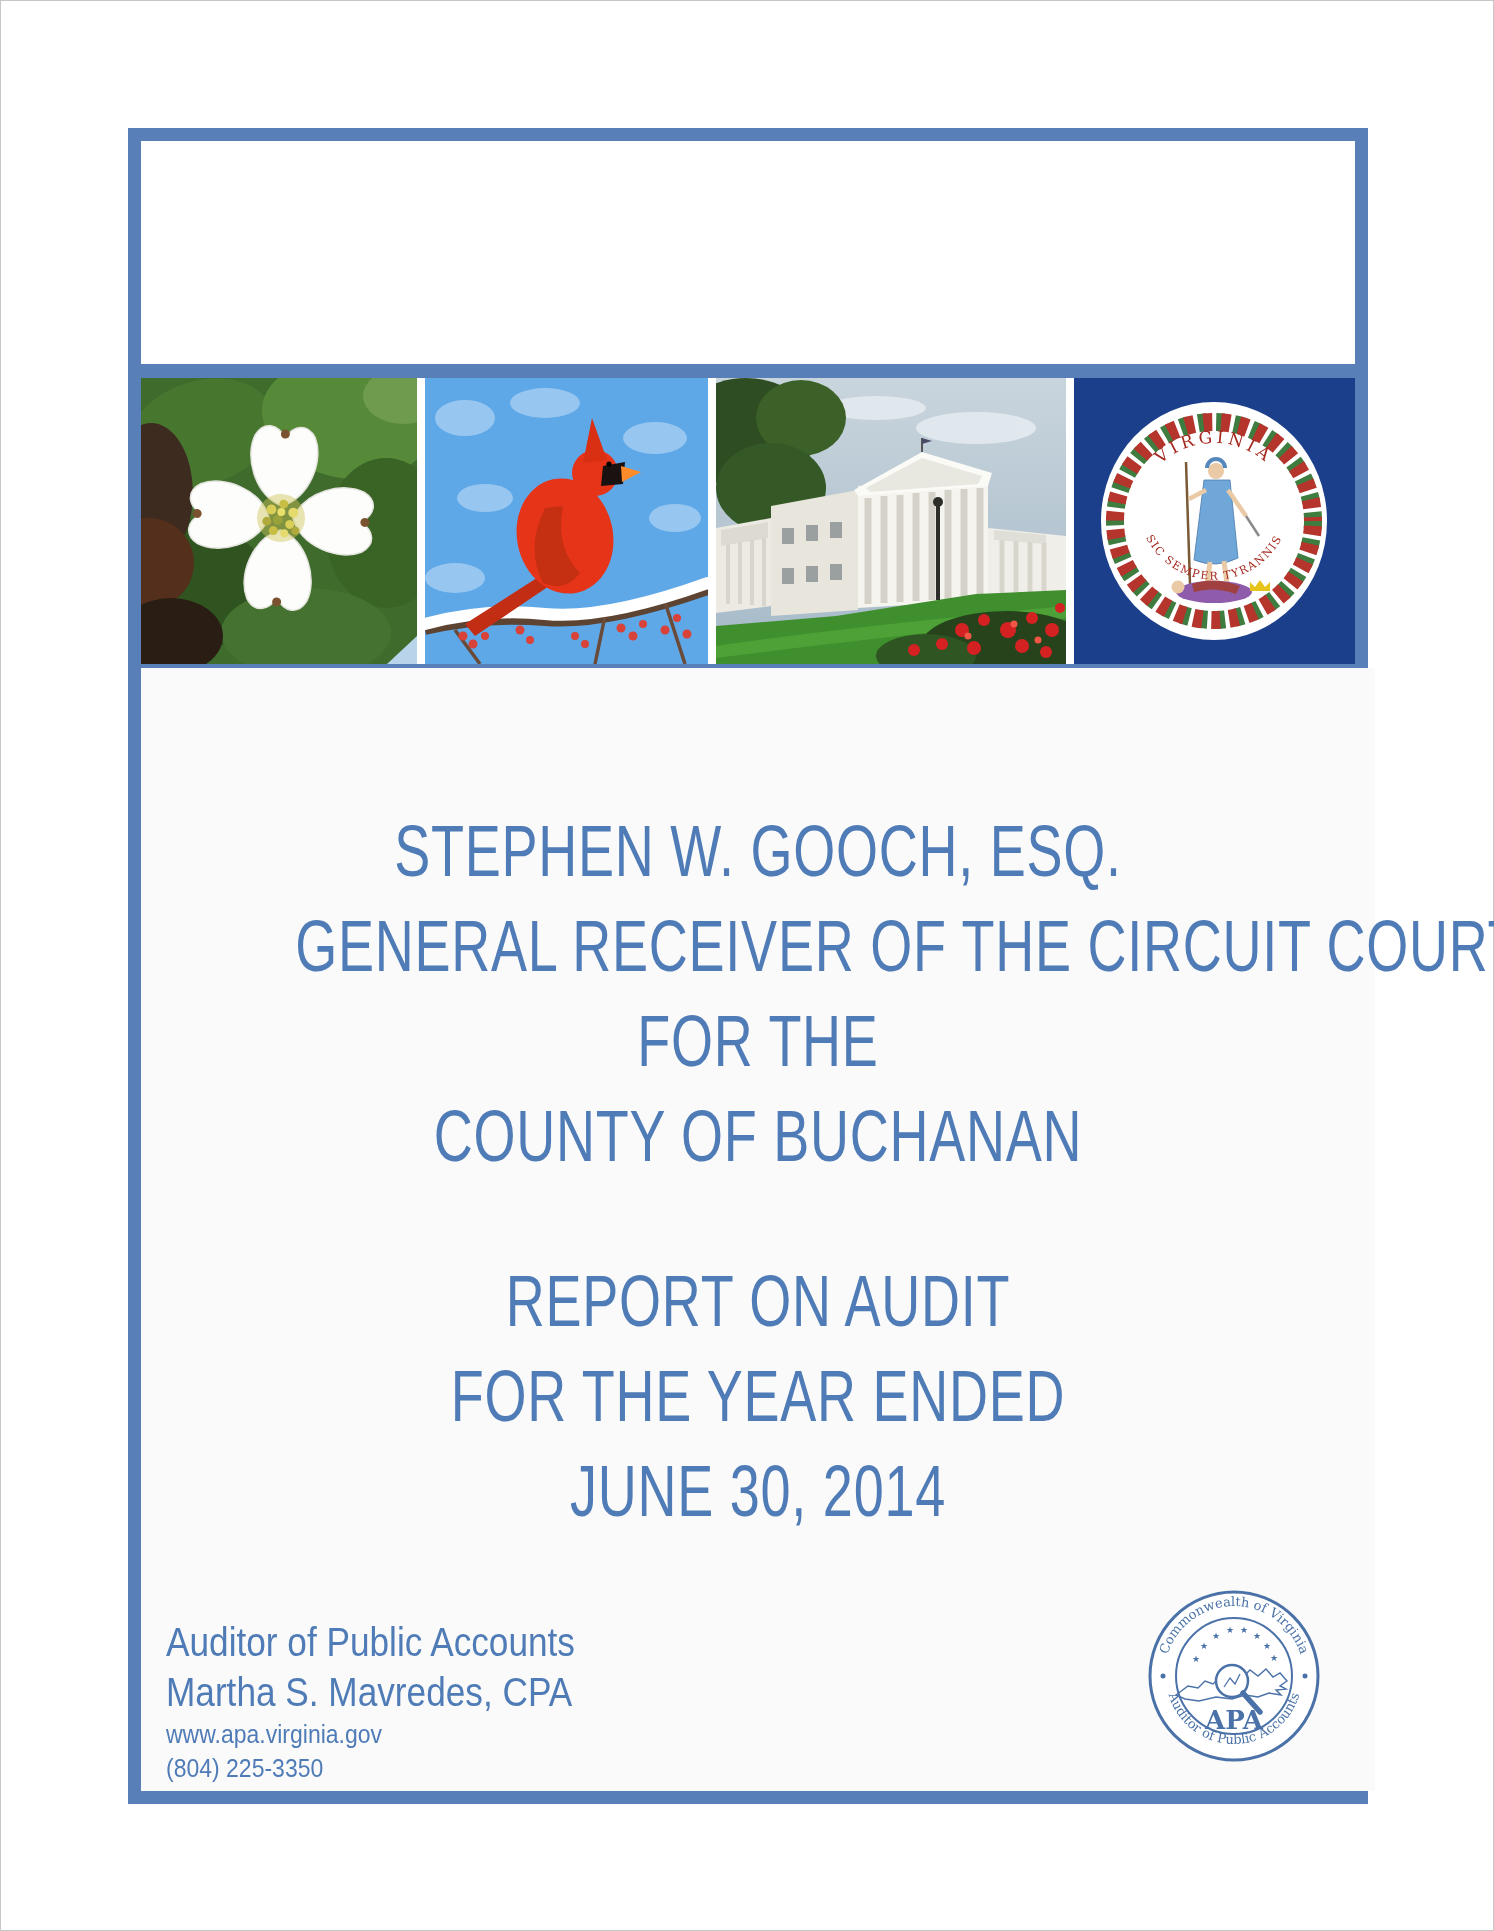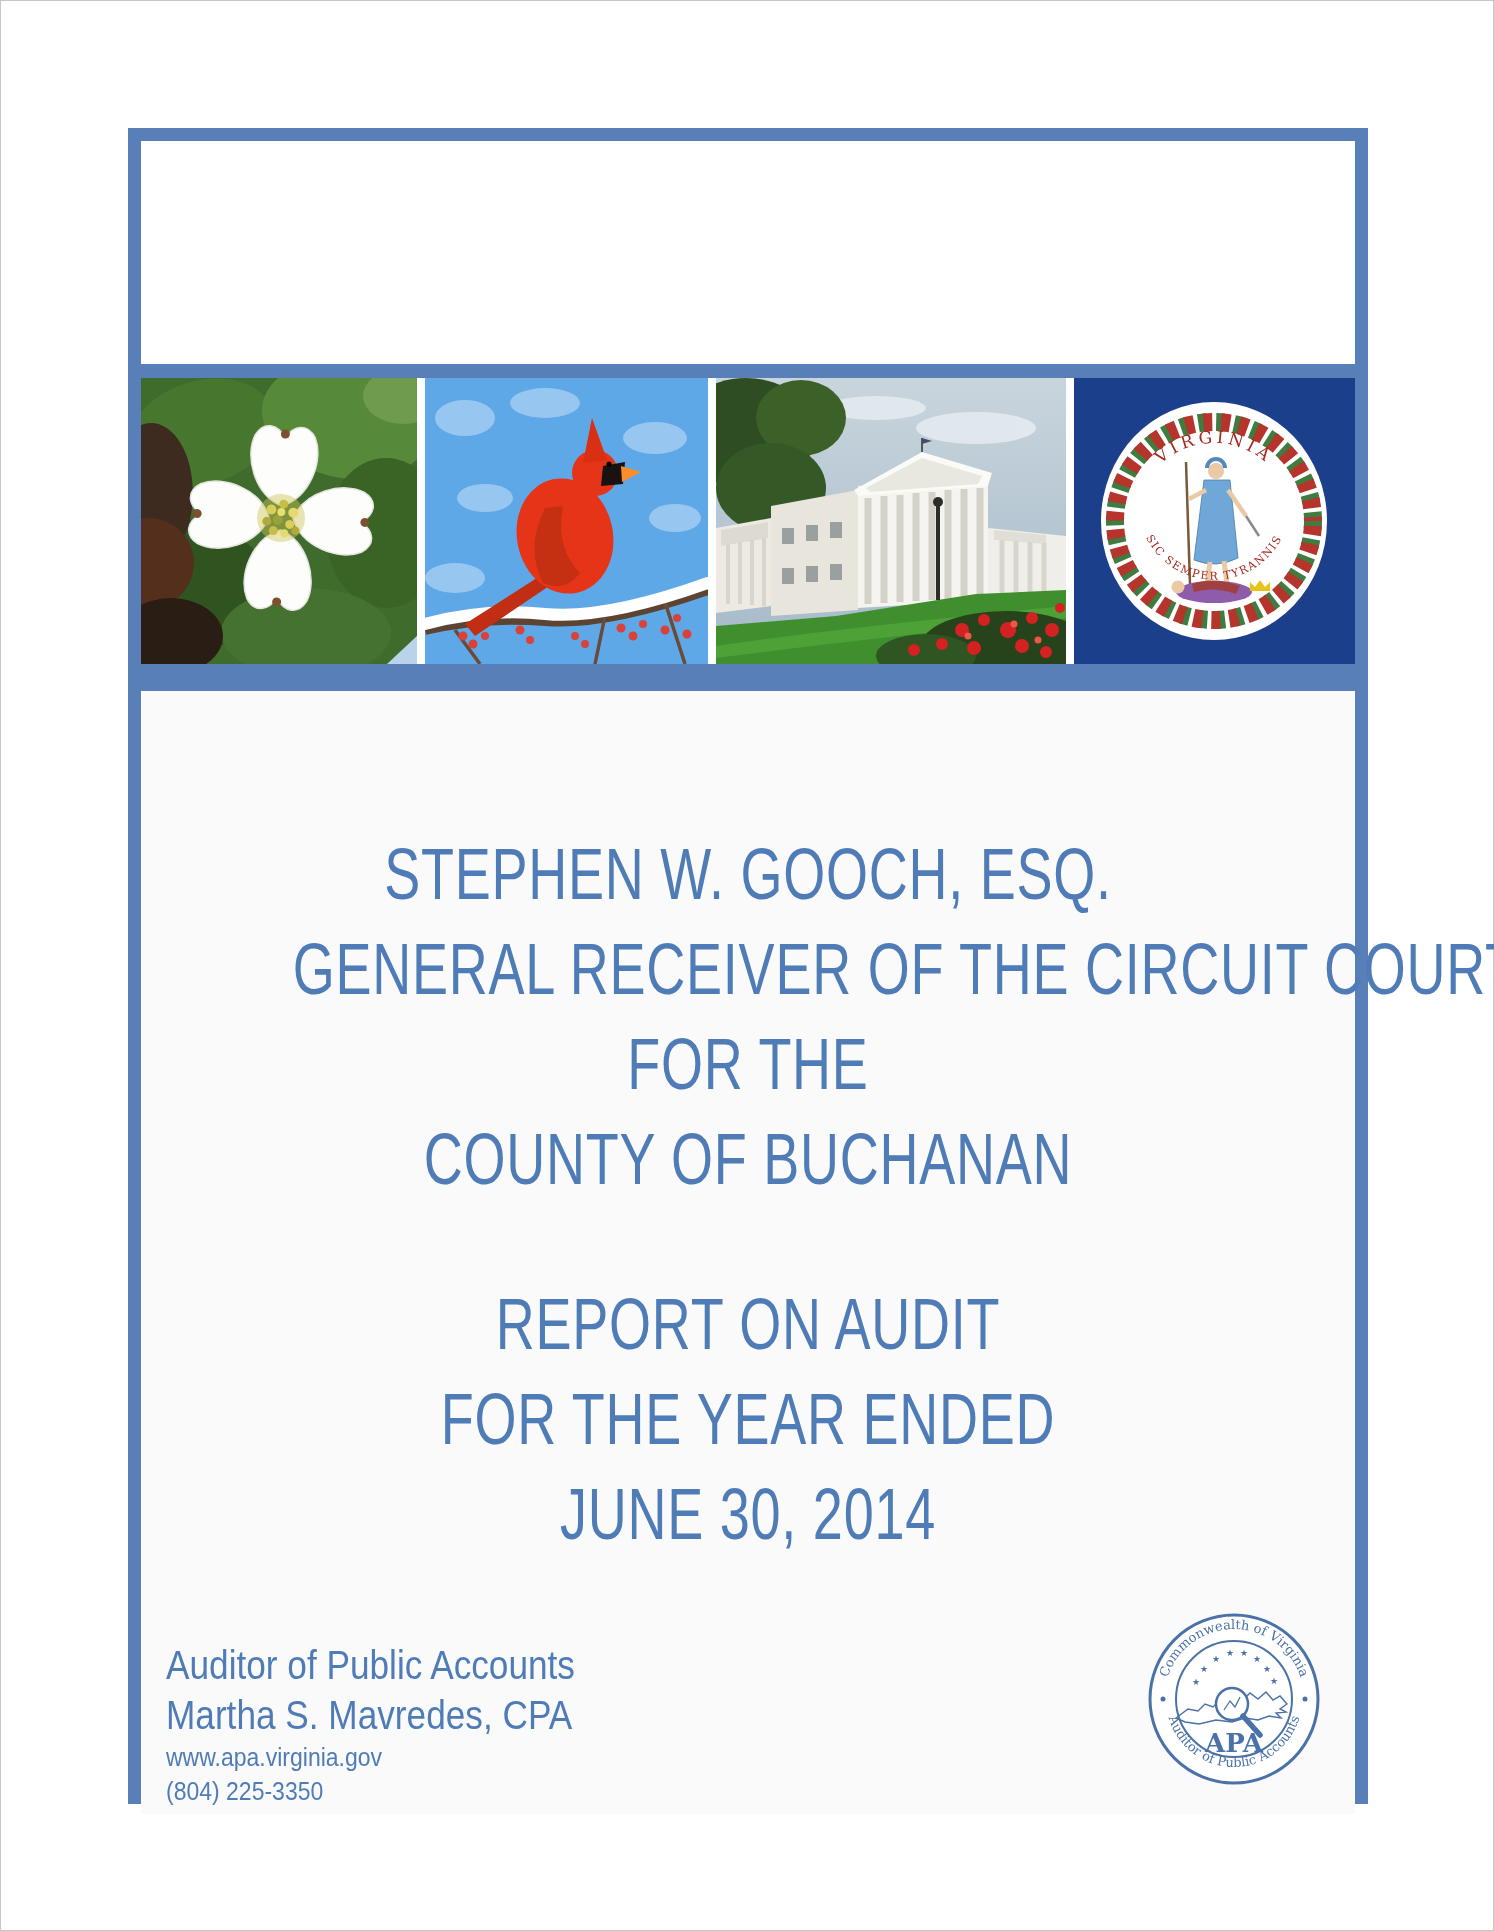--- a/index.html
+++ b/index.html
@@ -5,21 +5,21 @@
   html,body{margin:0;padding:0;background:#ffffff;}
   body{width:1494px;height:1931px;position:relative;font-family:"Liberation Sans",sans-serif;}
   .page{position:absolute;left:0;top:0;width:1492px;height:1929px;background:#ffffff;border:1px solid #c6c6c6;}
   .frame{position:absolute;left:127px;top:127px;width:1214px;height:1650px;border:13px solid #587fb8;background:#587fb8;}
   .header-box{position:absolute;left:0;top:0;width:1214px;height:223px;background:#ffffff;}
   .photo-strip{position:absolute;left:0;top:237px;width:1214px;height:286px;background:#ffffff;display:flex;}
   .photo{height:286px;overflow:hidden;}
   .photo svg{display:block;width:100%;height:100%;}
   .gap{width:8px;height:286px;background:#ffffff;}
   .p1{width:276px;} .p2{width:283px;} .p3{width:350px;} .p4{width:281px;}
-  .content{position:absolute;left:0;top:550px;width:1214px;height:1123px;background:#fbfafa;}
+  .content{position:absolute;left:0;top:527px;width:1214px;height:1123px;background:#fbfafa;padding-left:20px;}
   .tline{position:absolute;left:0;right:0;text-align:center;color:#4f7cb7;
          font-size:72px;line-height:94px;height:94px;letter-spacing:1px;
          transform:scaleX(0.75);white-space:nowrap;}
   .t1{top:136px;} .t2{top:231px;} .t3{top:326px;} .t4{top:421px;}
   .r1{top:586px;} .r2{top:681px;} .r3{top:776px;}
   .footer{position:absolute;left:25px;top:949px;color:#4f7cb7;}
   .f-big{font-size:40px;line-height:50px;height:50px;transform:scaleX(0.88);transform-origin:left center;white-space:nowrap;}
   .f-small{font-size:25px;line-height:34px;height:34px;transform:scaleX(0.92);transform-origin:left center;white-space:nowrap;}
   .apa-seal{position:absolute;left:1005px;top:920px;width:176px;height:176px;}
   .apa-seal svg{display:block;}

